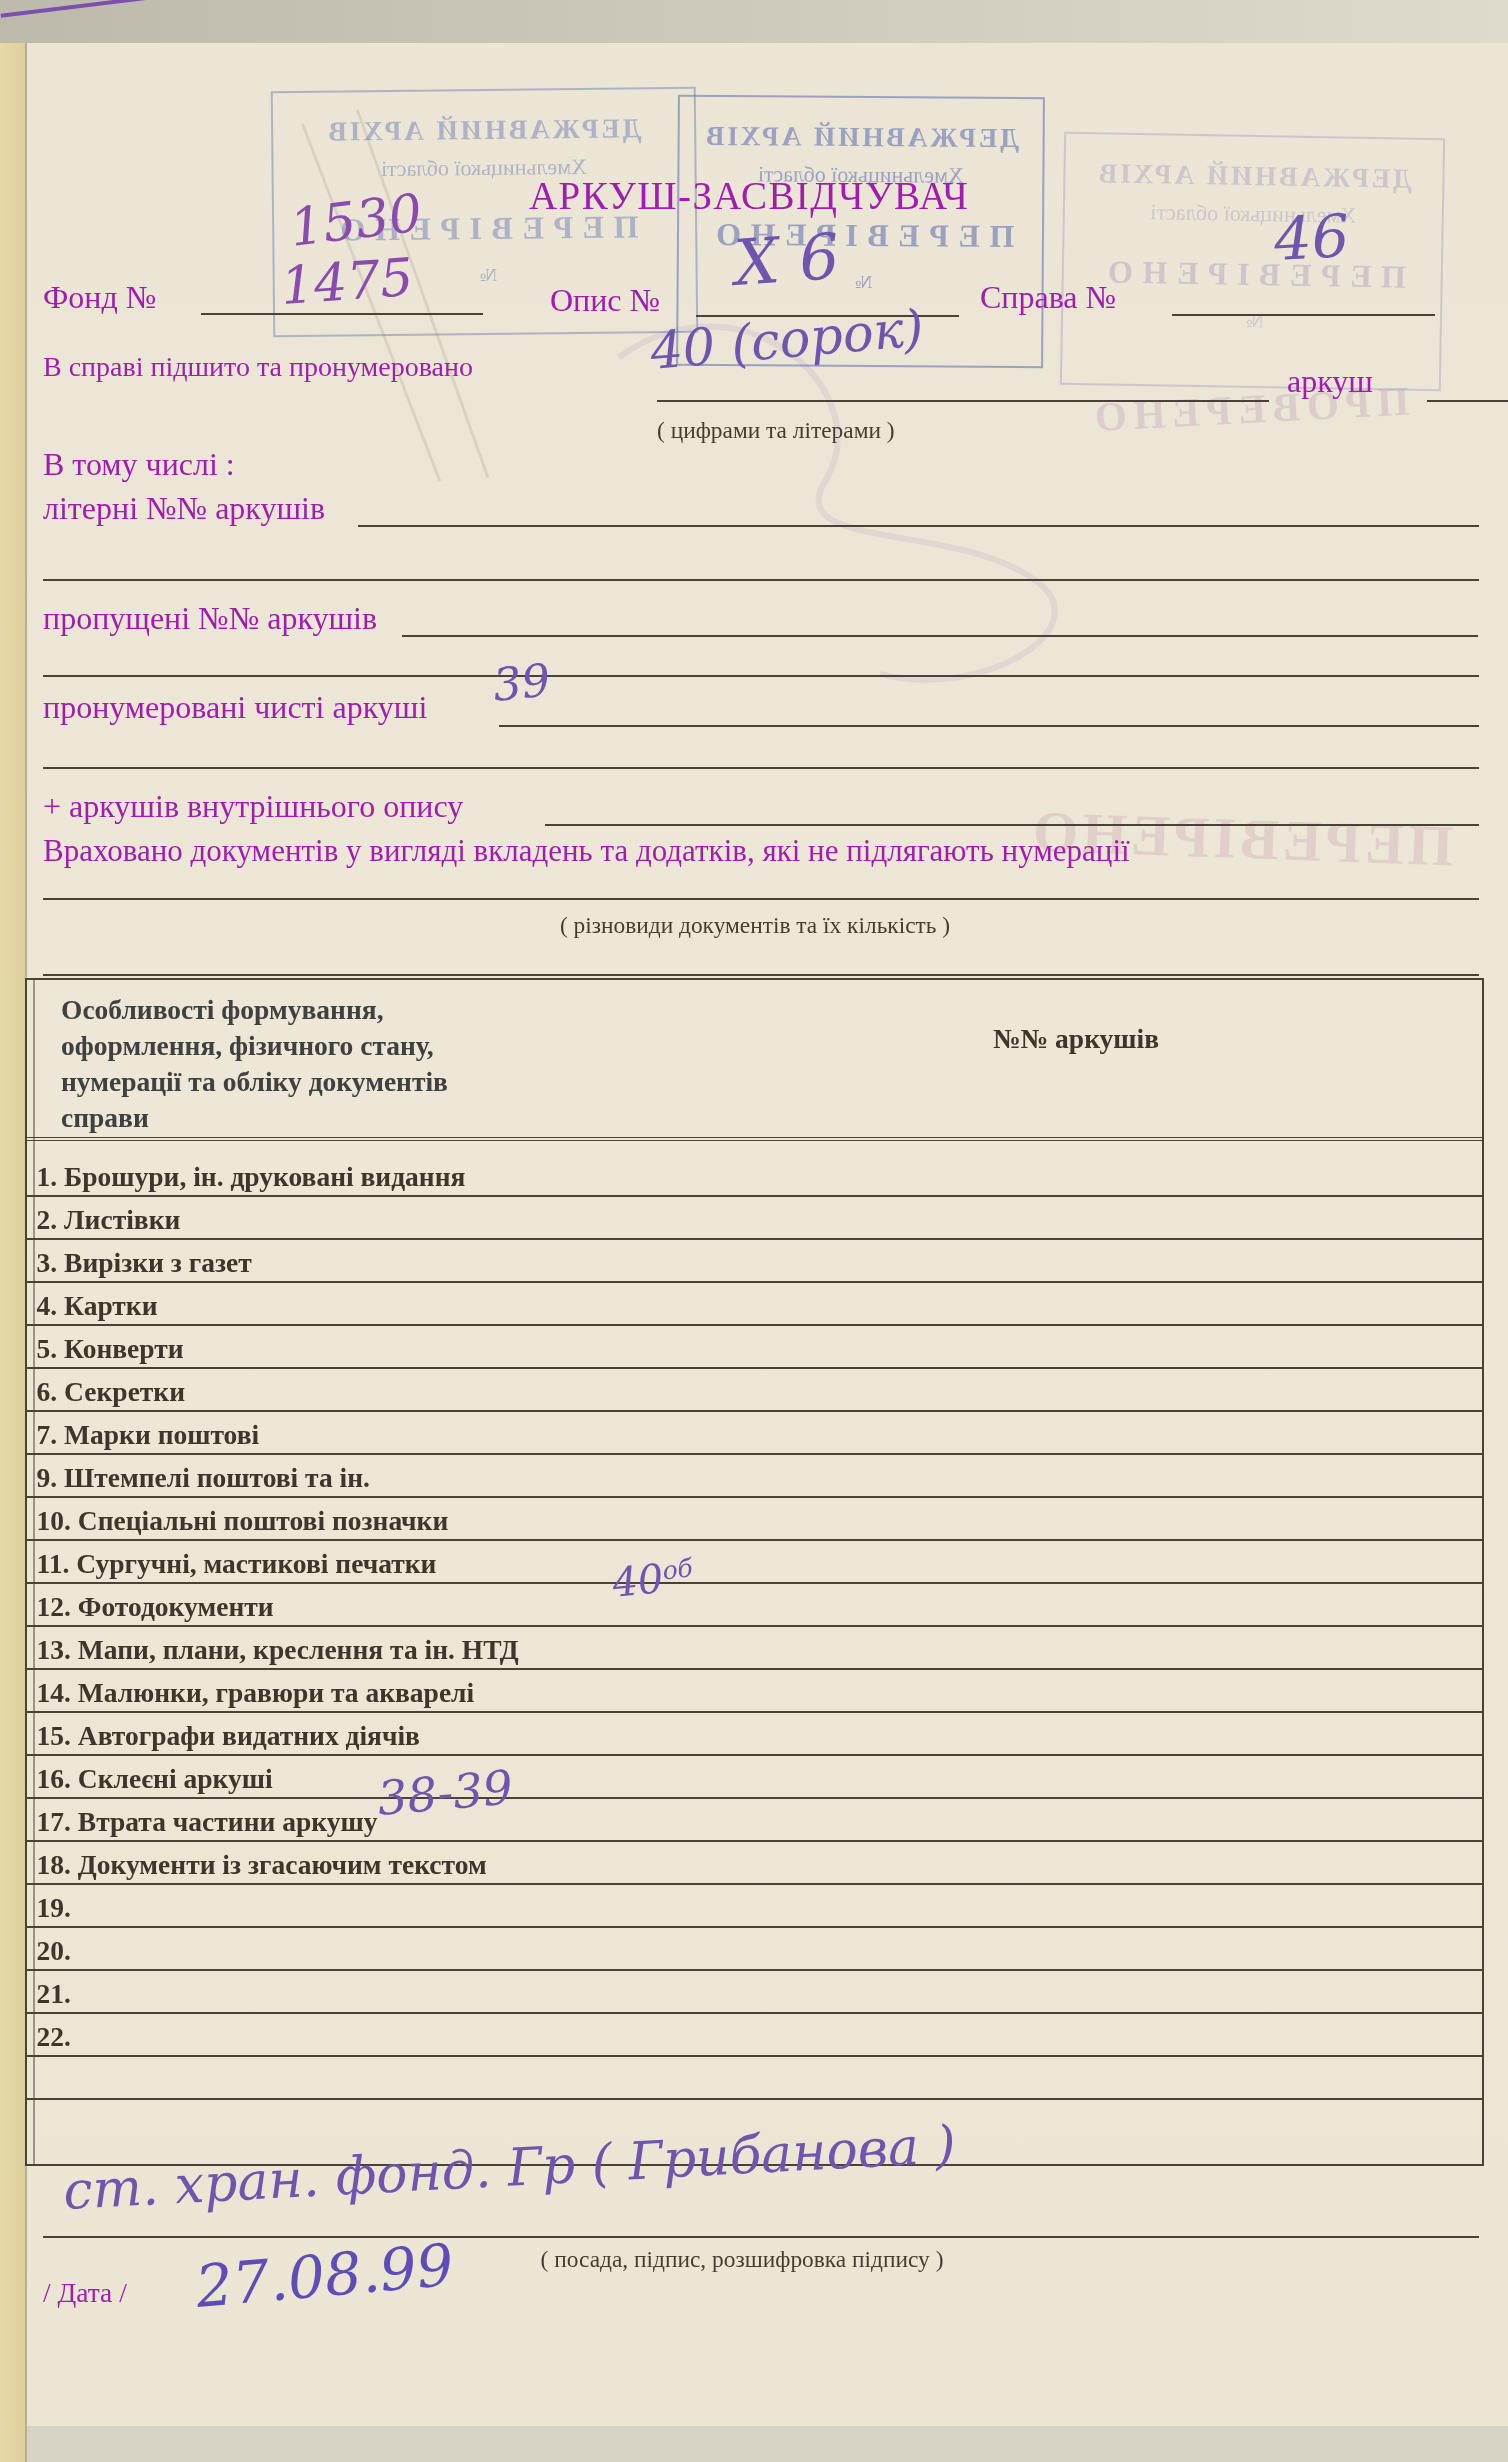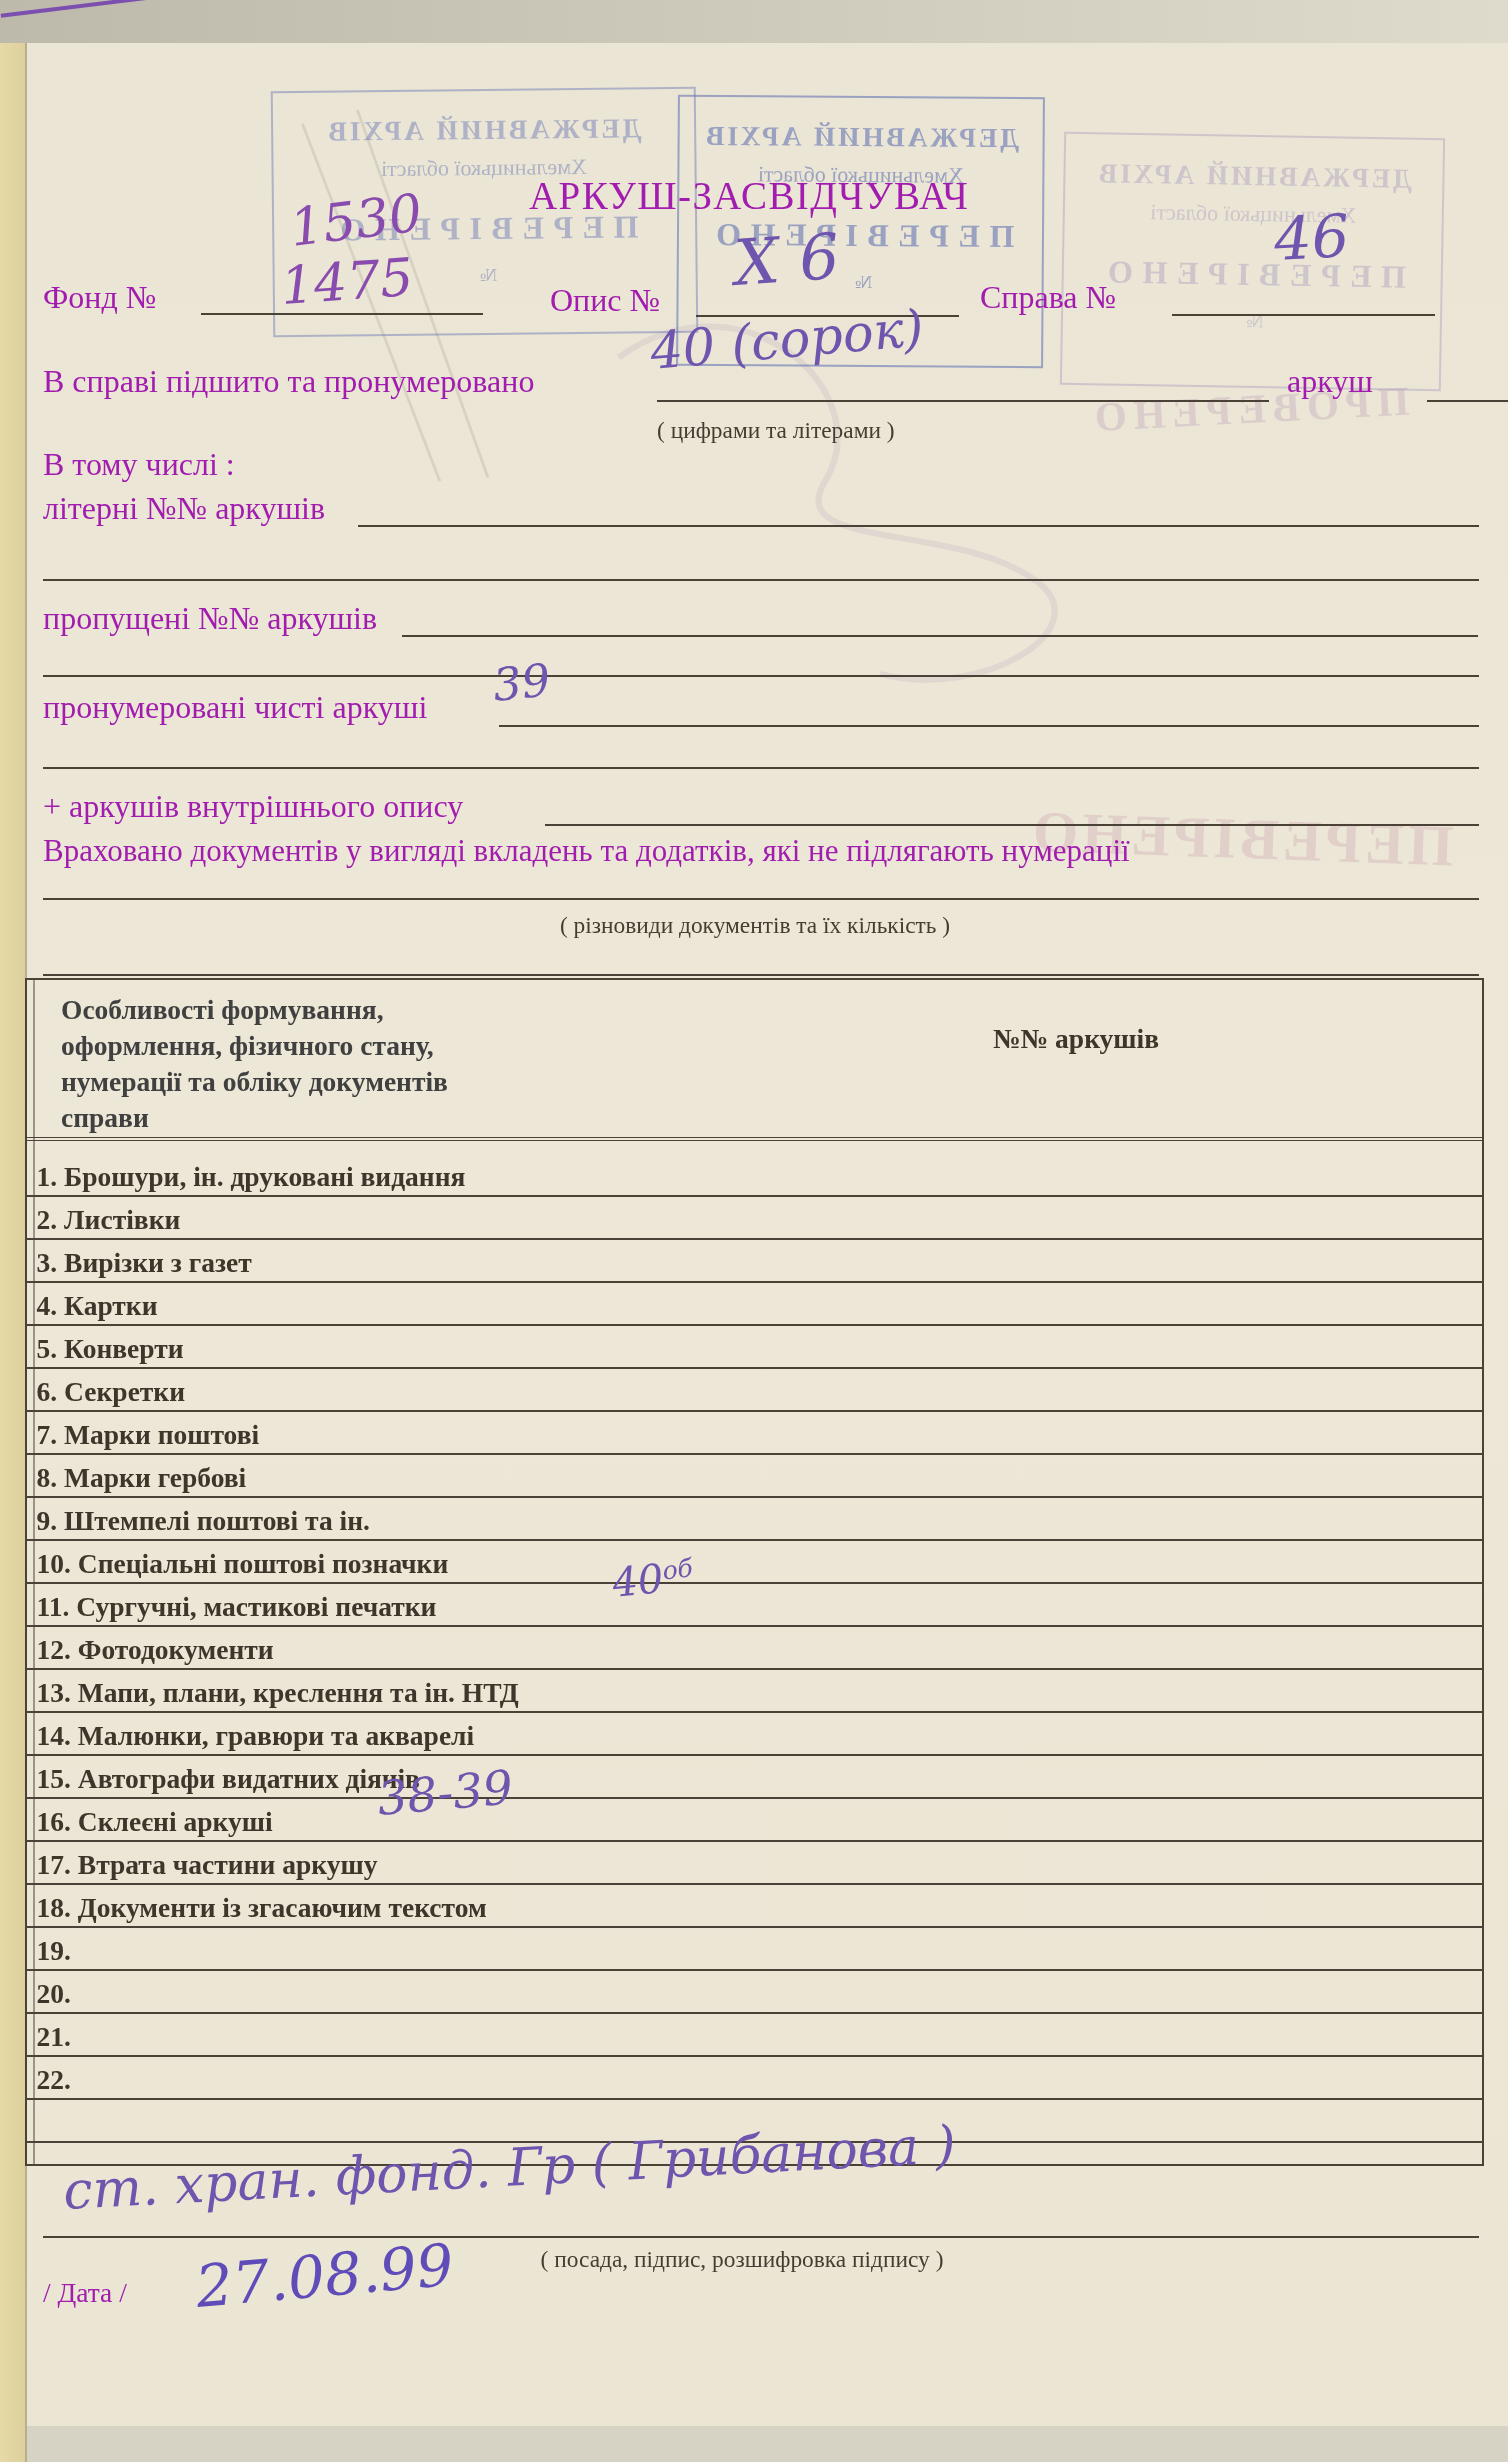--- a/index.html
+++ b/index.html
@@ -46,21 +46,21 @@
   #hw-fond-new{left:294px;top:198px;font-size:52px;transform:rotate(-7deg);}
   #hw-fond-old{left:283px;top:256px;font-size:52px;transform:rotate(-4deg);}
   #strike-fond{left:272px;top:298px;width:227px;height:4.1px;background:#7c4fae;transform:rotate(-7deg);}
   #lbl-opys{left:550px;top:282px;font-size:32px;}
   #rule-opys{left:696px;top:315px;width:263px;}
   #hw-opys{left:737px;top:227px;font-size:63px;transform:rotate(-4deg);}
   #lbl-sprava{left:980px;top:279px;font-size:32px;font-family:Liberation Serif, serif;}
   #rule-sprava{left:1172px;top:314px;width:263px;}
   #hw-sprava{left:1276px;top:205px;font-size:59px;transform:rotate(-3deg);}
   
-  #lbl-bound{left:43px;top:363px;font-size:32px;}
+  #lbl-bound{left:43px;top:351px;font-size:28px;}
   #hw-bound{left:653px;top:322px;font-size:51px;transform:rotate(-5deg);}
   #rule-bound{left:657px;top:400px;width:612px;}
   #lbl-arkush{left:1287px;top:363px;font-size:32px;}
   #rule-arkush-end{left:1427px;top:400px;width:82px;}
   #cap-cyfry{left:657px;top:417px;width:612px;text-align:left;font-size:23.4px;}
   #lbl-incl{left:43px;top:446px;font-size:32px;}
   #lbl-letter{left:43px;top:490px;font-size:32px;}
   #rule-letter{left:358px;top:525px;width:1121px;}
   #rule-blank1{left:43px;top:579px;width:1436px;}
   #lbl-missed{left:43px;top:600px;font-size:32px;}
@@ -212,23 +212,20 @@
       <div class="trow">
           <span>5. Конверти</span>
         </div>
       <div class="trow">
           <span>6. Секретки</span>
         </div>
       <div class="trow">
           <span>7. Марки поштові</span>
         </div>
       <div class="trow">
-          <span>8. Марки гербові</span>
-        </div>
-      <div class="trow">
           <span>9. Штемпелі поштові та ін.</span>
         </div>
       <div class="trow">
           <span>10. Спеціальні поштові позначки</span>
         </div>
       <div class="trow">
           <span>11. Сургучні, мастикові печатки</span>
         </div>
       <div class="trow">
           <span>12. Фотодокументи</span>

